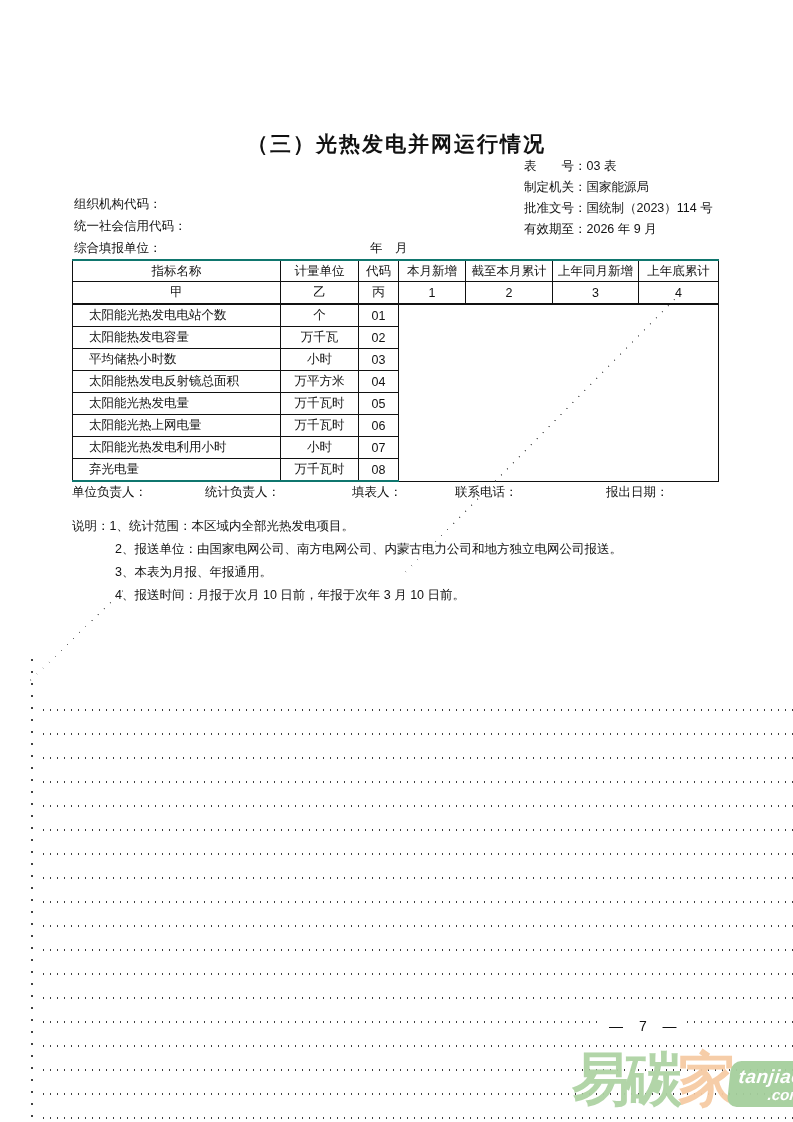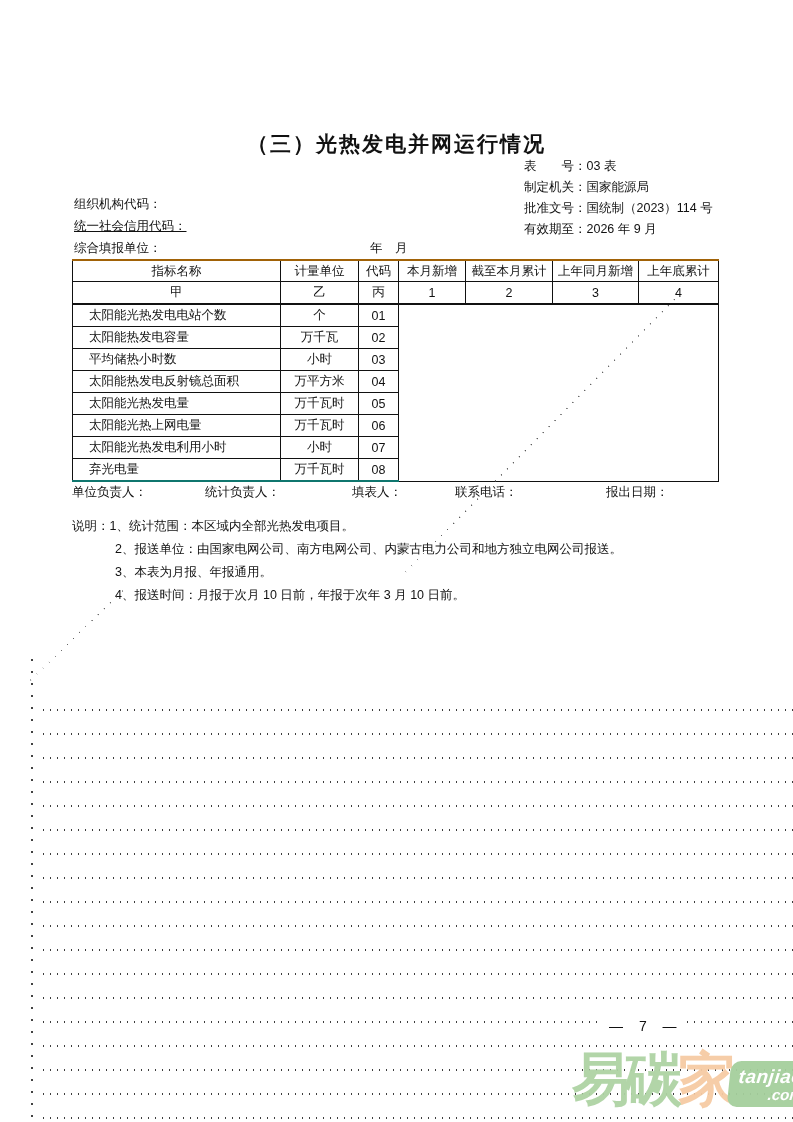--- a/index.html
+++ b/index.html
@@ -11,32 +11,32 @@
   
   .title{
     position:absolute; top:130px; left:0; width:100%; margin:0;
     text-align:center; font-size:21px; font-weight:bold; letter-spacing:2px; color:#111;
   }
   
   .meta-right{position:absolute; left:524px; top:156px; font-size:12.5px;}
   .meta-right .meta-line{height:21px; line-height:21px; white-space:nowrap;}
   
   .meta-left-line{position:absolute; left:74px; font-size:12.5px; height:17px; line-height:17px; white-space:nowrap;}
-  .ml-org{top:196px;} .ml-credit{top:218px;text-decoration:underline;} .ml-unit{top:240px;}
+  .ml-org{top:196px;} .ml-credit{top:218px;} .ml-unit{top:240px;}
   .year-month{position:absolute; left:330px; top:240px; font-size:12.5px; height:17px; line-height:17px;margin-left:40px;}
   
   .form-table{
     position:absolute; left:72px; top:259px; width:646px;
     border-collapse:collapse; table-layout:fixed; font-size:12.5px;
   }
   .form-table th,.form-table td{
     border:1px solid #111; padding:0; font-weight:normal; text-align:center;
     height:21px; color:#111; overflow:hidden; white-space:nowrap;
   }
-  .form-table tr.h1 th{height:20px; border-top:2px solid #a16207;}
+  .form-table tr.h1 th{height:20px; border-top:2px solid #0f766e;}
   .form-table tr.h2 th{border-bottom:2px solid #111;}
   .form-table td.name-cell{text-align:left; padding-left:16px;}
   .form-table tr.last td{border-bottom:2px solid #0f766e;}
   .form-table td.entry-area{background:#fff;}
   
   .sig-label{position:absolute; top:484px; font-size:12.5px; white-space:nowrap;}
   .sig-1{left:72px;} .sig-2{left:205px;} .sig-3{left:352px;} .sig-4{left:455px;} .sig-5{left:590px;margin-left:16px;}
   
   .notes{position:absolute; left:72px; top:515px; font-size:12.5px; line-height:23px;}
   .note-line{white-space:nowrap;}

